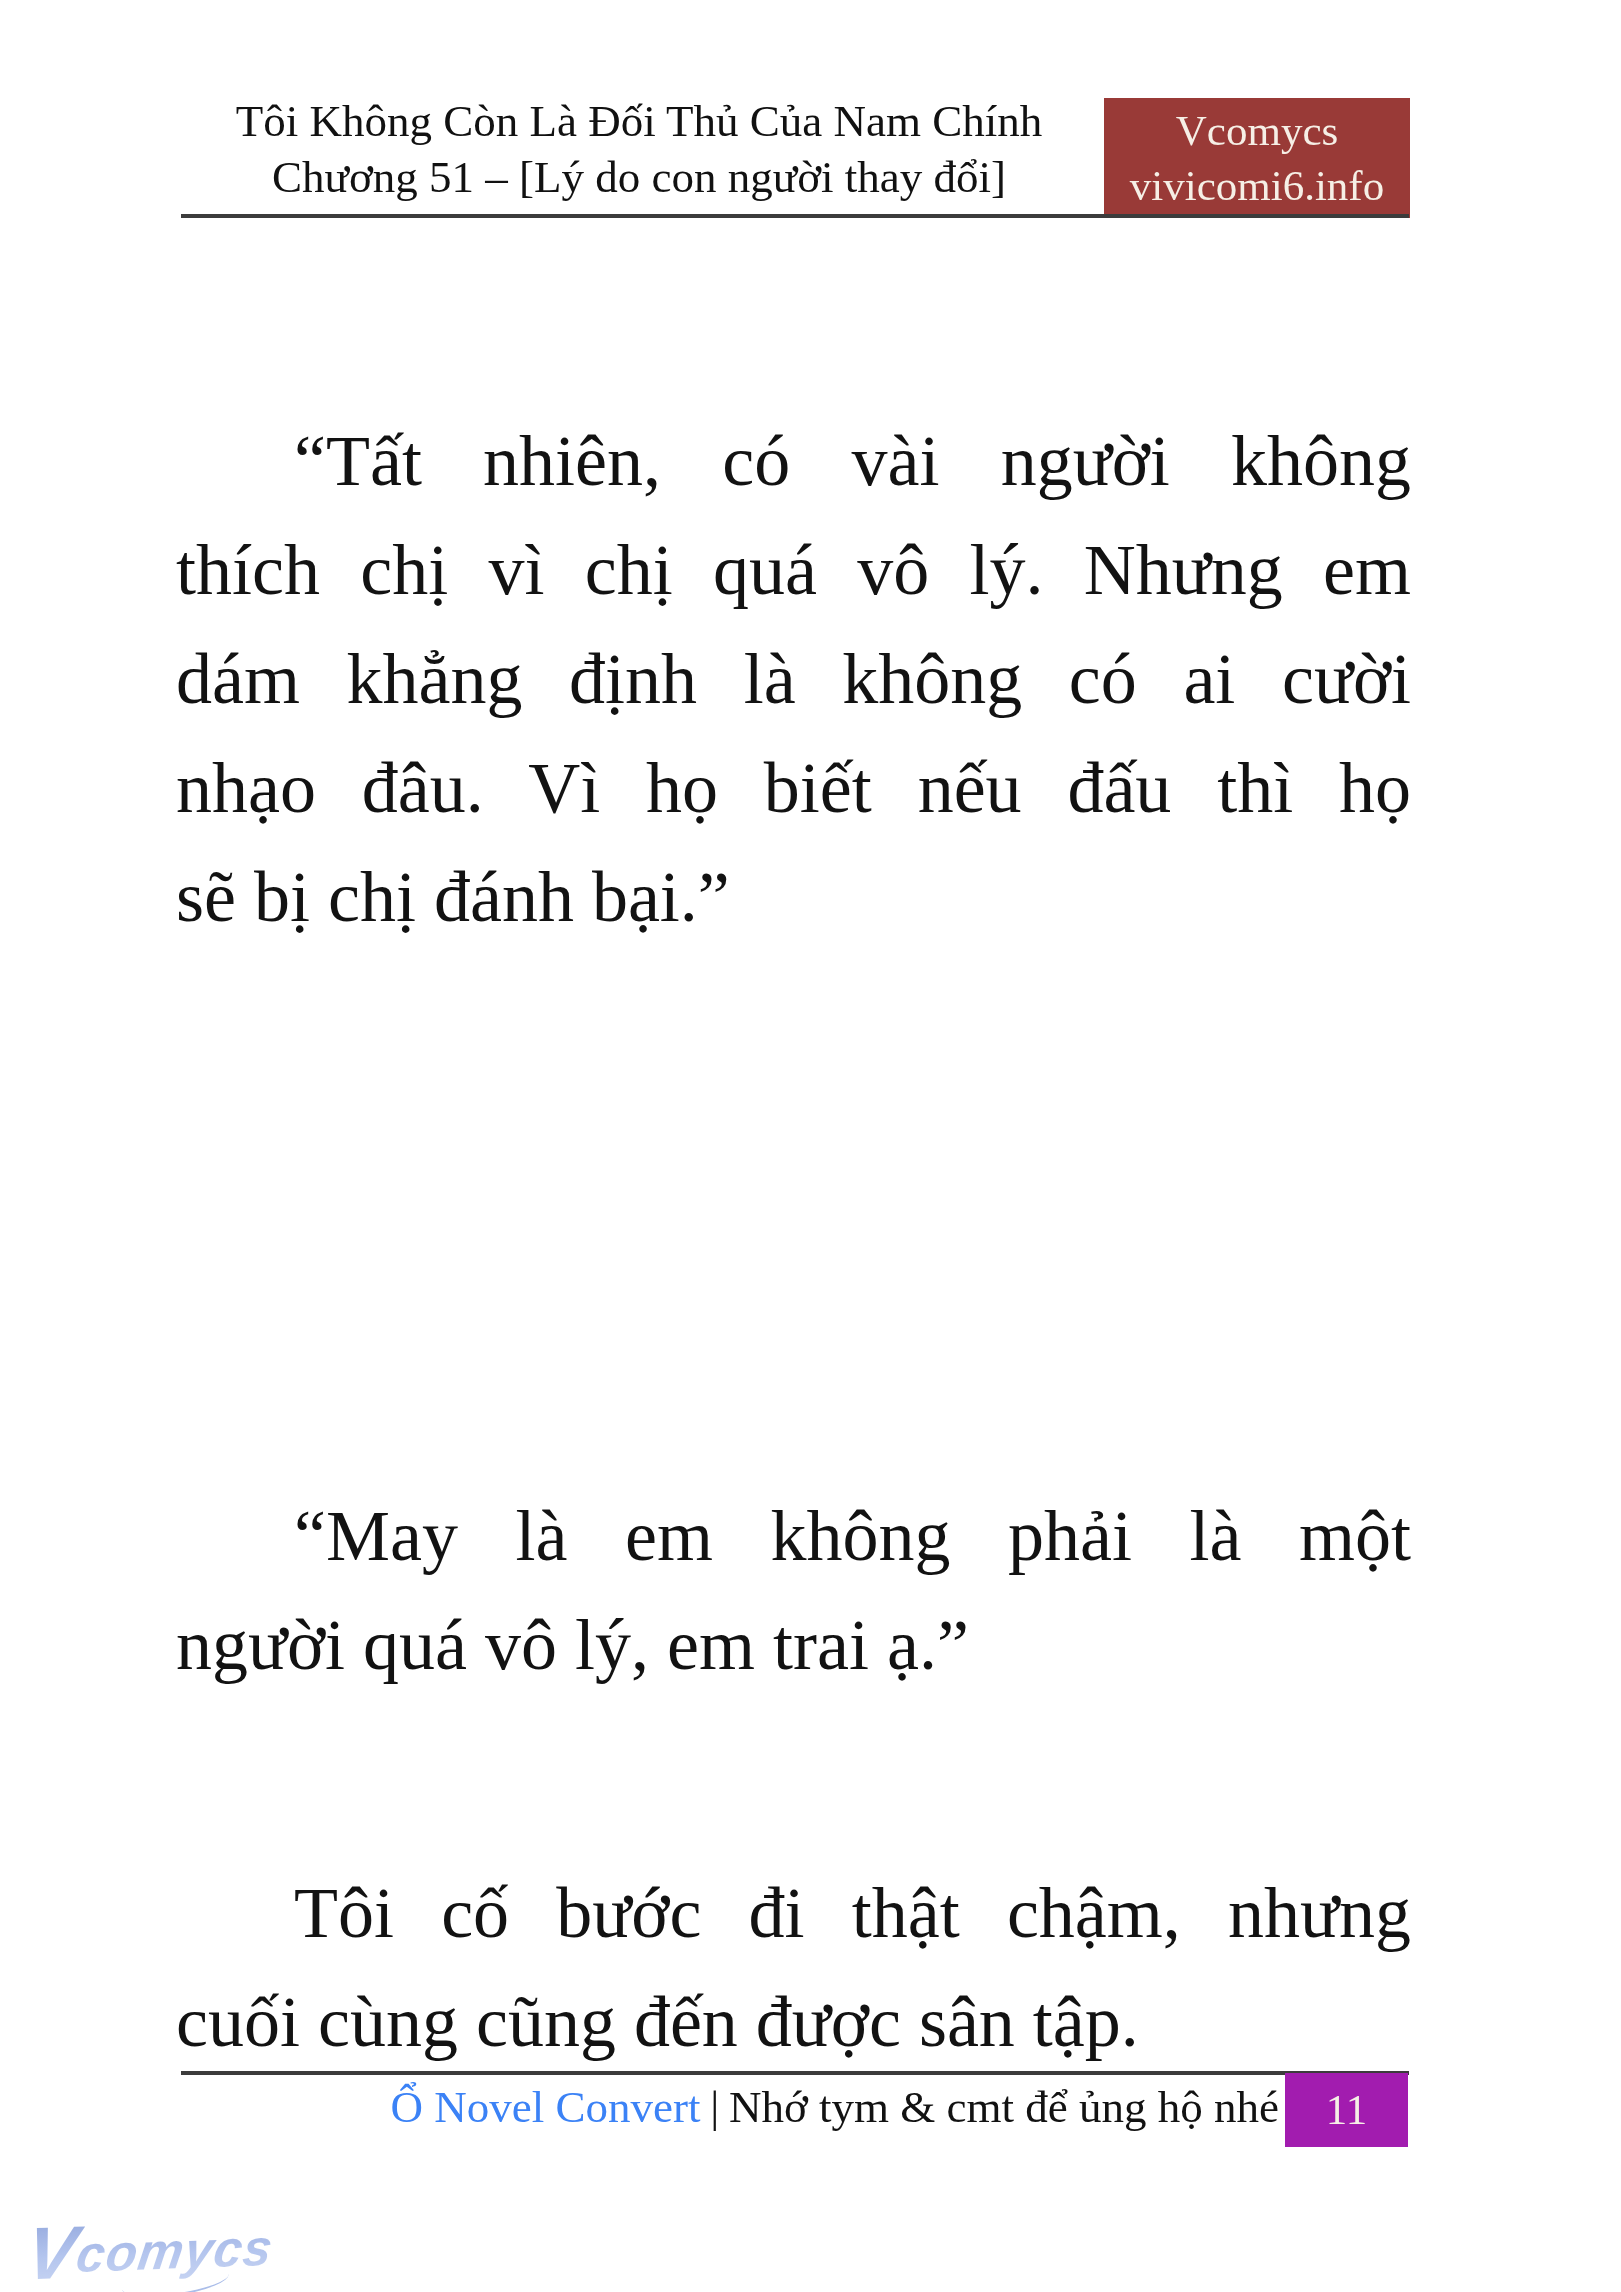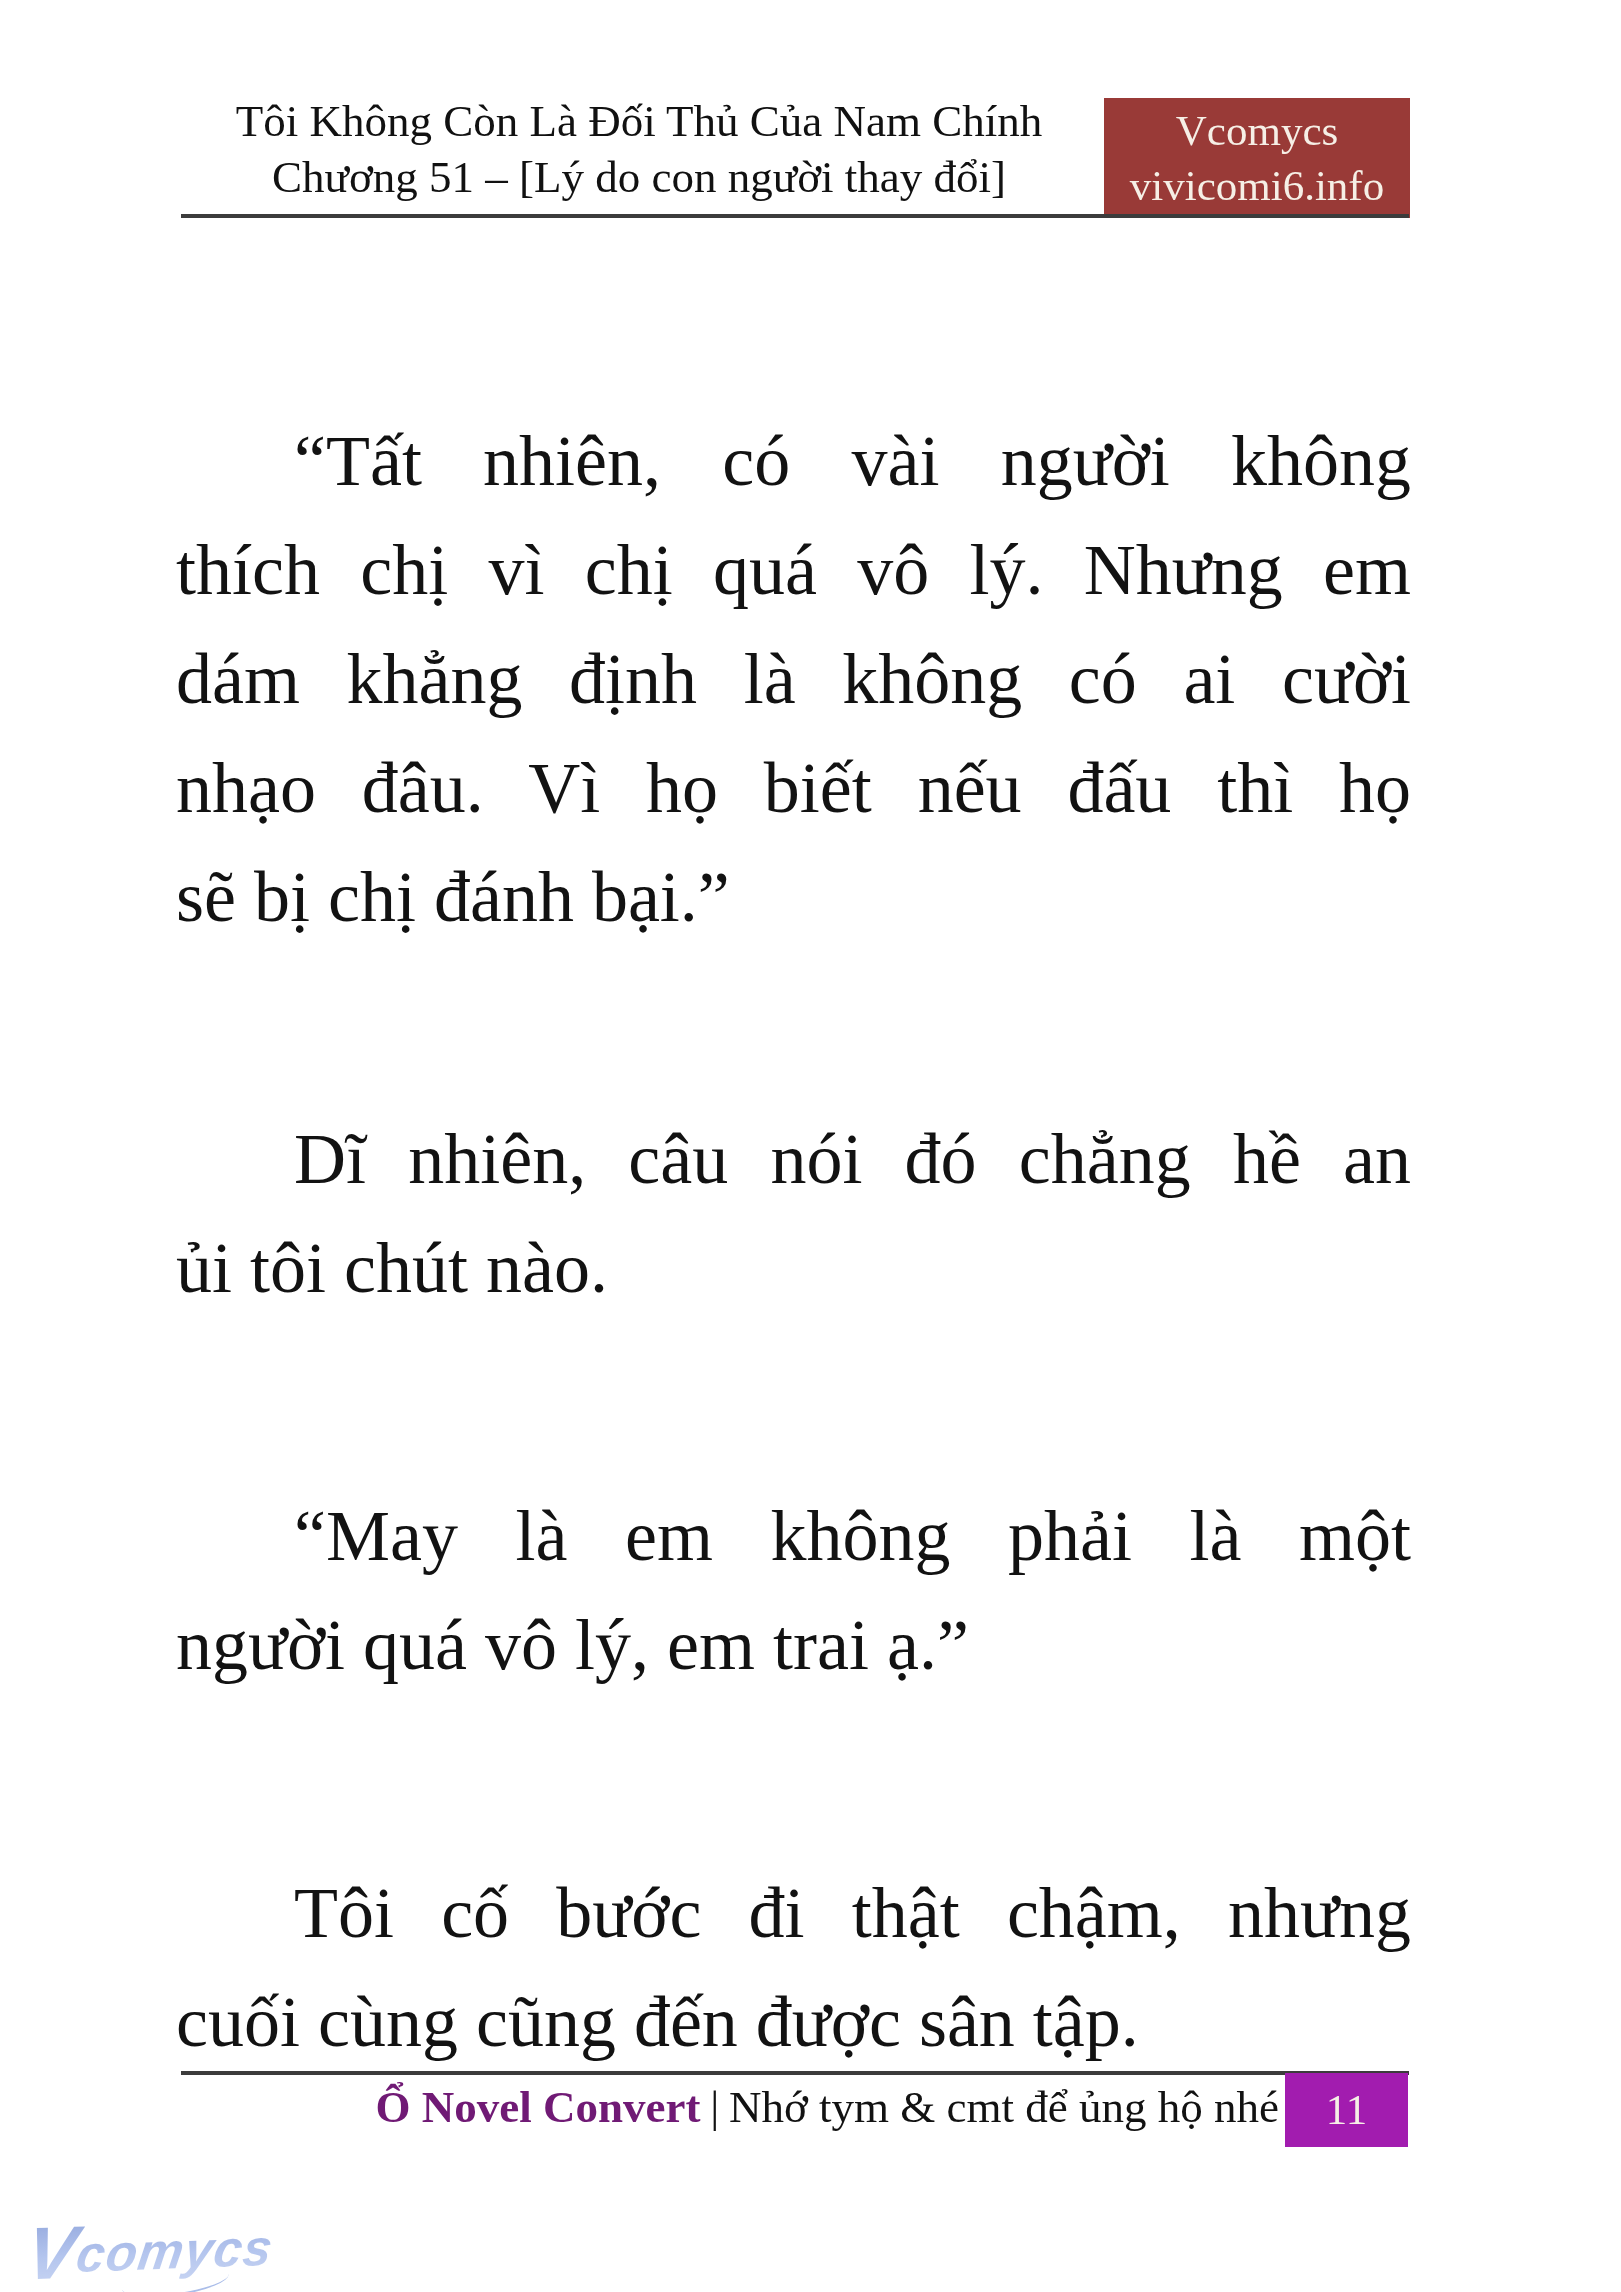--- a/index.html
+++ b/index.html
@@ -84,22 +84,22 @@
     left: 181px;
     top: 2077px;
     width: 1098px;
     text-align: right;
     font-size: 45px;
     line-height: 61px;
     color: #121212;
     white-space: nowrap;
   }
   .footer-brand {
-    color: #701a75;
-    font-weight: bold;
+    color: #3b82f6;
+    font-weight: normal;
     margin-left: 11px;
   }
   .footer-sep {
     color: #121212;
     padding: 0 9.8px;
   }
   .page-number-box {
     position: absolute;
     left: 1285px;
     top: 2073px;
@@ -165,24 +165,20 @@
   <div class="header-rule"></div>
 
   <div class="bodytext p1">
     <div class="bline jline indent">“Tất nhiên, có vài người không</div>
     <div class="bline jline">thích chị vì chị quá vô lý. Nhưng em</div>
     <div class="bline jline">dám khẳng định là không có ai cười</div>
     <div class="bline jline">nhạo đâu. Vì họ biết nếu đấu thì họ</div>
     <div class="bline lastline">sẽ bị chị đánh bại.”</div>
   </div>
 
-  <div class="bodytext p2">
-    <div class="bline jline indent">Dĩ nhiên, câu nói đó chẳng hề an</div>
-    <div class="bline lastline">ủi tôi chút nào.</div>
-  </div>
 
   <div class="bodytext p3">
     <div class="bline jline indent">“May là em không phải là một</div>
     <div class="bline lastline">người quá vô lý, em trai ạ.”</div>
   </div>
 
   <div class="bodytext p4">
     <div class="bline jline indent">Tôi cố bước đi thật chậm, nhưng</div>
     <div class="bline lastline">cuối cùng cũng đến được sân tập.</div>
   </div>

